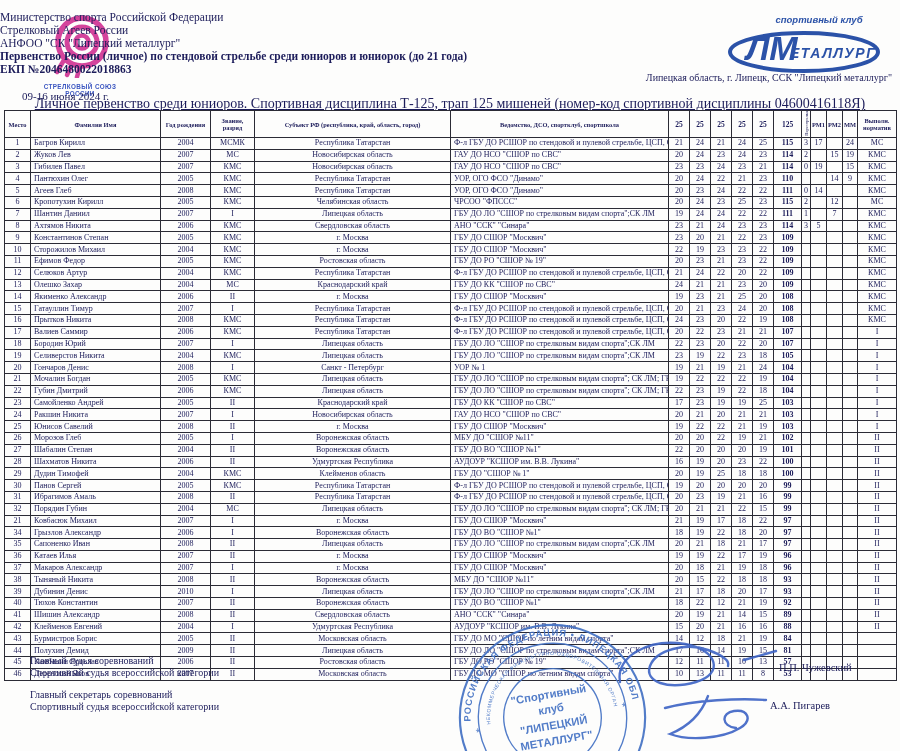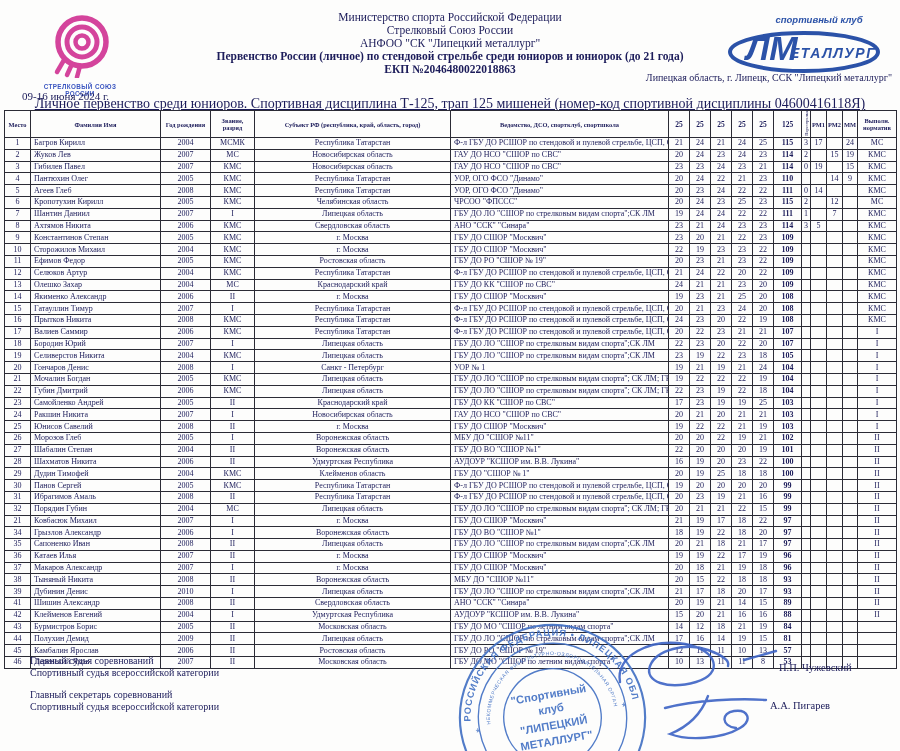--- a/index.html
+++ b/index.html
@@ -1,19 +1,19 @@
 <!DOCTYPE html>
 <html><head>
 <meta charset="utf-8">
 <style>
   html,body{margin:0;padding:0;background:#e8e8e8;}
   .page{position:relative;width:900px;height:751px;background:#fdfdfc;overflow:hidden;
         font-family:"Liberation Serif",serif;color:#1c1c5a;margin:0 auto;}
   
-  .center-titles{position:absolute;top:11px;left:0;right:0;text-align:center;line-height:13px;}
+  .center-titles{position:absolute;top:11px;left:0;right:0;text-align:left;line-height:13px;}
   .center-titles .t-reg{font-size:11.5px;}
   .center-titles .t-bold{font-size:11.5px;font-weight:bold;}
   .logo-left{position:absolute;left:20px;top:14px;width:120px;text-align:center;}
   .logo-left .cap{color:#3a55c0;font-family:"Liberation Sans",sans-serif;font-weight:bold;
                   font-size:6.3px;line-height:7px;letter-spacing:.4px;margin-top:1px;}
   .date-line{position:absolute;left:22px;top:90px;font-size:11px;}
   .logo-right{position:absolute;right:16px;top:10px;width:160px;}
   .location-line{position:absolute;right:8px;top:72px;font-size:10px;}
   .table-title{position:absolute;top:96px;left:0;right:0;text-align:center;font-size:14px;
                text-decoration:underline;}
@@ -55,21 +55,21 @@
     </svg>
     <div class="cap">
       <div>СТРЕЛКОВЫЙ СОЮЗ</div>
       <div>РОССИИ</div>
     </div>
   </div>
   <div class="date-line">09-16 июня 2024 г.</div>
 
   <div class="center-titles">
     <div class="t-reg">Министерство спорта Российской Федерации</div>
-    <div class="t-reg">Стрелковый Союз России</div>
+    <div class="t-reg">Стрелковый Агеев России</div>
     <div class="t-reg">АНФОО "СК "Липецкий металлург"</div>
     <div class="t-bold">Первенство России (личное) по стендовой стрельбе среди юниоров и юниорок (до 21 года)</div>
     <div class="t-bold">ЕКП №2046480022018863</div>
   </div>
 
   <div class="logo-right">
     <svg width="160" height="66" viewBox="0 0 160 66">
       <text x="95" y="13" text-anchor="middle" font-family="Liberation Sans, sans-serif" font-size="9.5" font-style="italic" font-weight="bold" fill="#2b52a8">спортивный клуб</text>
       <ellipse cx="80" cy="42" rx="74" ry="19" fill="none" stroke="#2b52a8" stroke-width="4"></ellipse>
       <text x="22" y="50" font-family="Liberation Sans, sans-serif" font-size="34" font-style="italic" font-weight="bold" fill="#2b52a8">ЛМ</text>
@@ -850,20 +850,39 @@
           <td class="c2">2010</td>
           <td class="c3">I</td>
           <td class="c4">Липецкая область</td>
           <td class="c5">ГБУ ДО ЛО "СШОР по стрелковым видам спорта";СК ЛМ</td>
           <td class="c6">21</td>
           <td class="c7">17</td>
           <td class="c8">18</td>
           <td class="c9">20</td>
           <td class="c10">17</td>
           <td class="c11">93</td>
+          <td class="c12"></td>
+          <td class="c13"></td>
+          <td class="c14"></td>
+          <td class="c15"></td>
+          <td class="c16">II</td>
+        </tr>
+        <tr>
+          <td class="c0">40</td>
+          <td class="c1">Тюхов Константин</td>
+          <td class="c2">2007</td>
+          <td class="c3">II</td>
+          <td class="c4">Воронежская область</td>
+          <td class="c5">ГБУ ДО ВО "СШОР №1"</td>
+          <td class="c6">18</td>
+          <td class="c7">22</td>
+          <td class="c8">12</td>
+          <td class="c9">21</td>
+          <td class="c10">19</td>
+          <td class="c11">92</td>
           <td class="c12"></td>
           <td class="c13"></td>
           <td class="c14"></td>
           <td class="c15"></td>
           <td class="c16">II</td>
         </tr>
         <tr>
           <td class="c0">41</td>
           <td class="c1">Шишин Александр</td>
           <td class="c2">2008</td>

